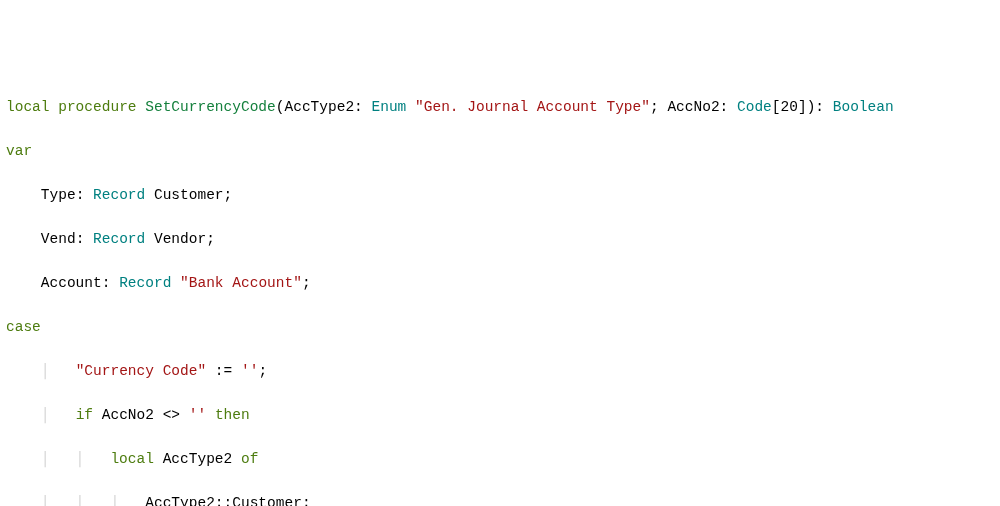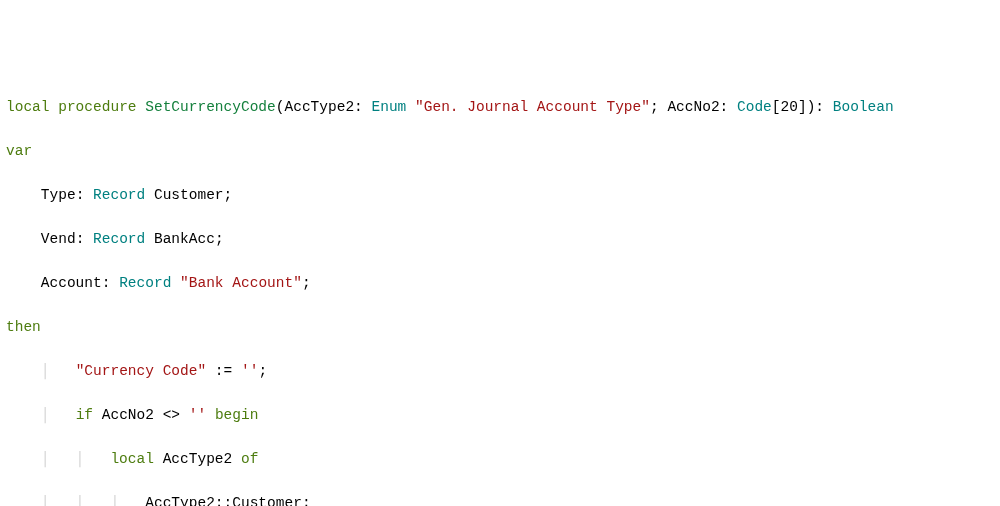--- a/index.html
+++ b/index.html
@@ -21,25 +21,25 @@
   .line { display: block; }
 </style>
 </head>
 <body>
 
 
 
 <span class="line"><span class="kw">local</span> <span class="kw">procedure</span> <span class="func">SetCurrencyCode</span><span class="txt">(</span><span class="txt">AccType2</span><span class="txt">:</span> <span class="type">Enum</span> <span class="str">"Gen. Journal Account Type"</span><span class="txt">;</span> <span class="txt">AccNo2</span><span class="txt">:</span> <span class="type">Code</span><span class="txt">[20]</span><span class="txt">)</span><span class="txt">:</span> <span class="type">Boolean</span></span>
 <span class="line"><span class="kw">var</span></span>
 <span class="line"><span class="txt">    </span><span class="txt">Type</span><span class="txt">:</span> <span class="type">Record</span> <span class="txt">Customer</span><span class="txt">;</span></span>
-<span class="line"><span class="txt">    </span><span class="txt">Vend</span><span class="txt">:</span> <span class="type">Record</span> <span class="txt">BankAcc</span><span class="txt">;</span></span>
+<span class="line"><span class="txt">    </span><span class="txt">Vend</span><span class="txt">:</span> <span class="type">Record</span> <span class="txt">Vendor</span><span class="txt">;</span></span>
 <span class="line"><span class="txt">    </span><span class="txt">Account</span><span class="txt">:</span> <span class="type">Record</span> <span class="str">"Bank Account"</span><span class="txt">;</span></span>
-<span class="line"><span class="kw">then</span></span>
+<span class="line"><span class="kw">case</span></span>
 <span class="line"><span class="guide">    │   </span><span class="str">"Currency Code"</span> <span class="txt">:=</span> <span class="str">''</span><span class="txt">;</span></span>
-<span class="line"><span class="guide">    │   </span><span class="kw">if</span> <span class="txt">AccNo2</span> <span class="txt">&lt;&gt;</span> <span class="str">''</span> <span class="kw">begin</span></span>
+<span class="line"><span class="guide">    │   </span><span class="kw">if</span> <span class="txt">AccNo2</span> <span class="txt">&lt;&gt;</span> <span class="str">''</span> <span class="kw">then</span></span>
 <span class="line"><span class="guide">    │   │   </span><span class="kw">local</span> <span class="txt">AccType2</span> <span class="kw">of</span></span>
 <span class="line"><span class="guide">    │   │   │   </span><span class="txt">AccType2</span><span class="txt">::</span><span class="txt">Customer</span><span class="txt">:</span></span>
 
 
 
 
 
 
 
 

